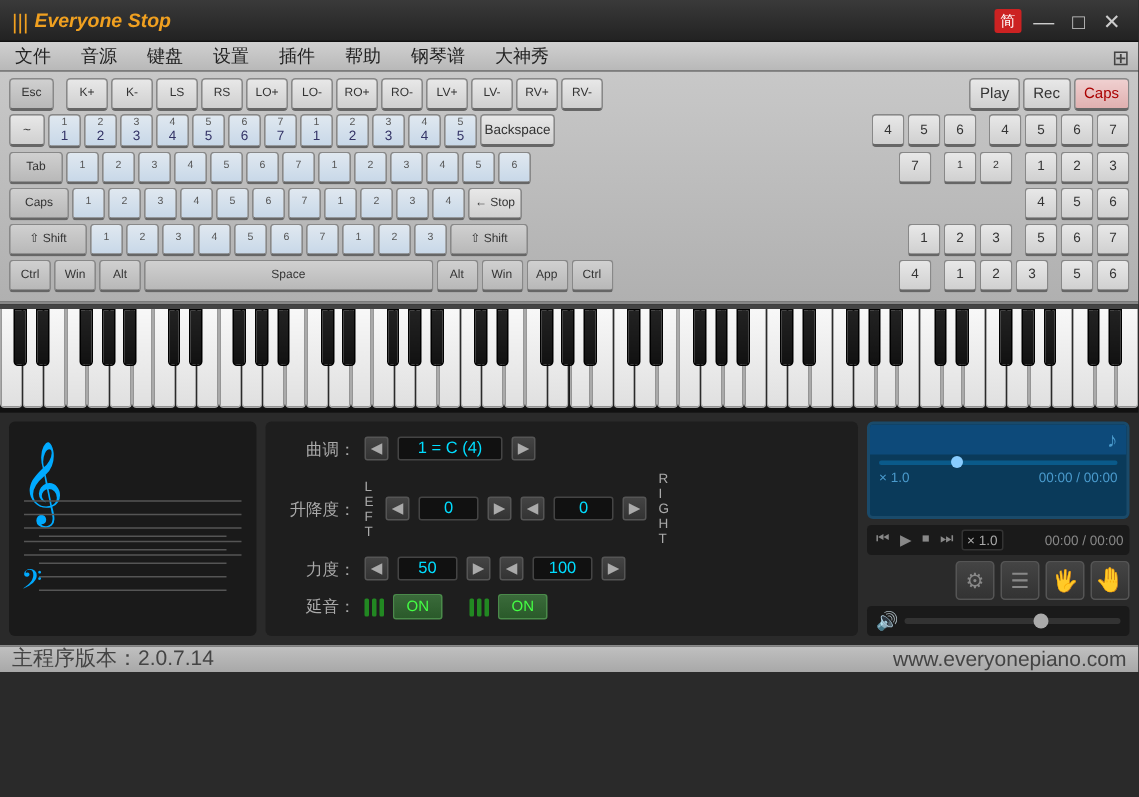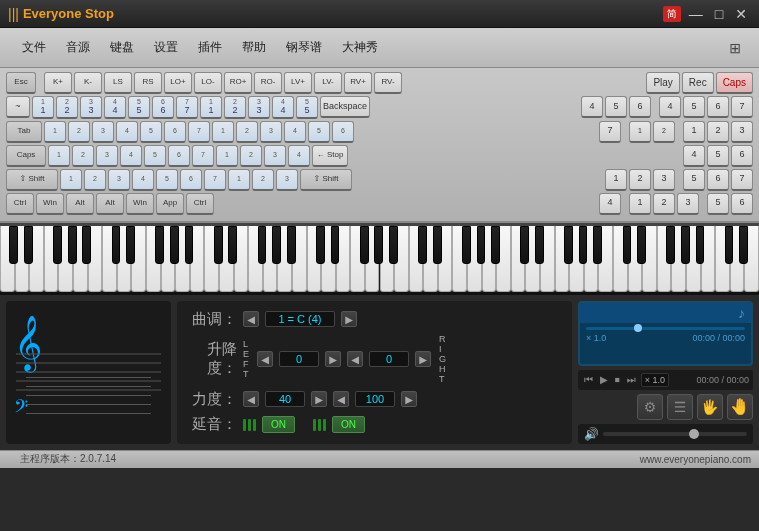--- a/index.html
+++ b/index.html
@@ -26,20 +26,21 @@
       font-size: 14px;
       margin-right: 4px;
     }
     #title-bar .title-text {
       color: #eee;
       font-size: 13px;
       font-weight: bold;
     }
     #title-bar .title-text span {
       color: #f0a020;
+      font-style: italic;
     }
     #title-bar .spacer { flex: 1; }
     #title-bar .win-controls {
       display: flex;
       gap: 4px;
       align-items: center;
     }
     #title-bar .lang-btn {
       background: #cc2222;
       color: #fff;
@@ -50,24 +51,24 @@
     #title-bar .win-btn {
       color: #ccc;
       font-size: 14px;
       cursor: pointer;
       padding: 0 4px;
     }
 
     
     #menu-bar {
       background: linear-gradient(to bottom, #d0d0d0, #b8b8b8);
-      height: 40px;
-      display: flex;
-      align-items: center;
-      padding: 0 12px;
+      height: 20px;
+      display: flex;
+      align-items: center;
+      padding: 0 0;
       border-bottom: 1px solid #888;
       text-align: right;
     }
     .menu-item {
       color: #222;
       font-size: 12px;
       padding: 0 10px;
       height: 100%;
       display: flex;
       align-items: center;
@@ -206,21 +207,21 @@
       grid-template-rows: repeat(4, 1fr);
       gap: 4px;
     }
     .ctrl-row {
       display: flex;
       align-items: center;
       gap: 6px;
     }
     .ctrl-label {
       color: #aaa;
-      font-size: 15px;
+      font-size: 11px;
       width: 50px;
       text-align: right;
     }
     .ctrl-btn {
       background: linear-gradient(to bottom, #444, #333);
       border: 1px solid #555;
       border-radius: 2px;
       color: #aaa;
       font-size: 10px;
       width: 16px;
@@ -408,22 +409,21 @@
       background: linear-gradient(to bottom, #c0c0c0, #a8a8a8);
       height: 18px;
       display: flex;
       align-items: center;
       padding: 0 8px;
       border-top: 1px solid #888;
       justify-content: space-between;
     }
     .status-text {
       color: #444;
-      font-size: 10px;
-      margin-left: 12px;
+      font-size: 14px;
     }
 
     
     #piano-wrap {
       background: #1a1a1a;
       height: 72px;
       position: relative;
       overflow: hidden;
       border-top: 3px solid #444;
       border-bottom: 3px solid #111;
@@ -696,20 +696,21 @@
     <div style="width:4px;"></div>
     <div class="key key-num">5</div>
     <div class="key key-num">6</div>
     <div class="key key-num">7</div>
   </div>
 
   <div class="kb-row">
     <div class="key special" style="min-width:28px;font-size:8px;">Ctrl</div>
     <div class="key special" style="min-width:28px;font-size:8px;">Win</div>
     <div class="key special" style="min-width:28px;font-size:8px;">Alt</div>
+    <div class="key special" style="flex:1;min-width:80px;">Space</div>
     <div class="key special" style="min-width:28px;font-size:8px;">Alt</div>
     <div class="key special" style="min-width:28px;font-size:8px;">Win</div>
     <div class="key special" style="min-width:28px;font-size:8px;">App</div>
     <div class="key special" style="min-width:28px;font-size:8px;">Ctrl</div>
     <div style="flex:1;"></div>
     <div class="key key-num">4</div>
     <div style="width:4px;"></div>
     <div class="key key-num">1</div>
     <div class="key key-num">2</div>
     <div class="key key-num">3</div>
@@ -853,21 +854,21 @@
       <div class="ctrl-btn">▶</div>
       <div class="ctrl-btn">◀</div>
       <div class="ctrl-value small">0</div>
       <div class="ctrl-btn">▶</div>
       <div style="color:#aaa;font-size:9px;margin-left:2px;">R<br>I<br>G<br>H<br>T</div>
     </div>
 
     <div class="ctrl-row">
       <div class="ctrl-label">力度：</div>
       <div class="ctrl-btn">◀</div>
-      <div class="ctrl-value small">40</div>
+      <div class="ctrl-value small">50</div>
       <div class="ctrl-btn">▶</div>
       <div class="ctrl-btn">◀</div>
       <div class="ctrl-value small">100</div>
       <div class="ctrl-btn">▶</div>
     </div>
 
     <div class="ctrl-row">
       <div class="ctrl-label">延音：</div>
       <div class="on-indicator">
         <div class="ind-bar active"></div>

